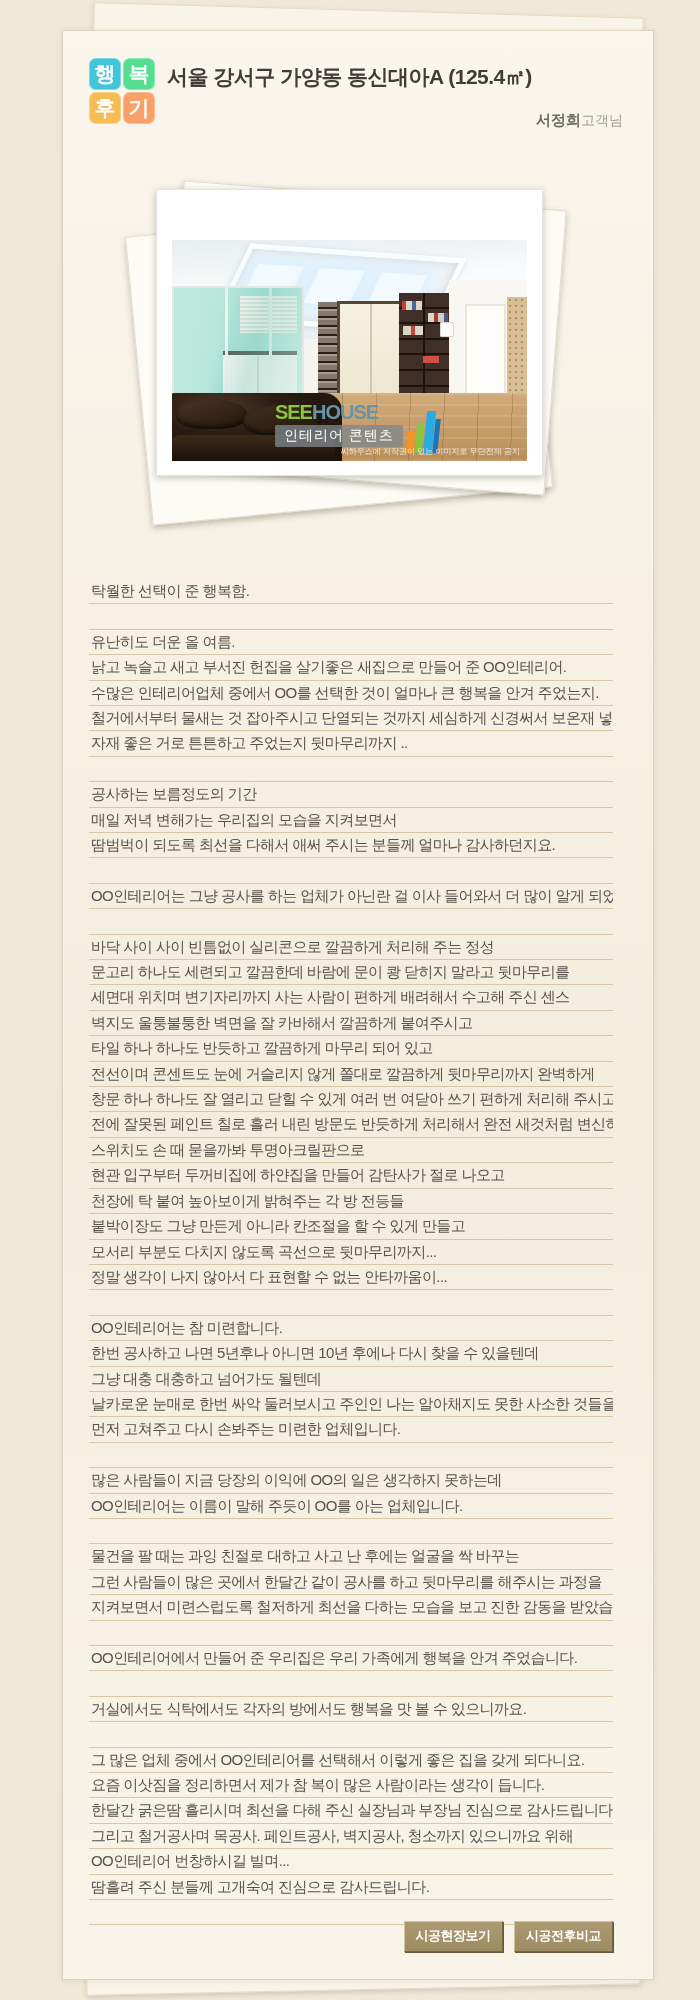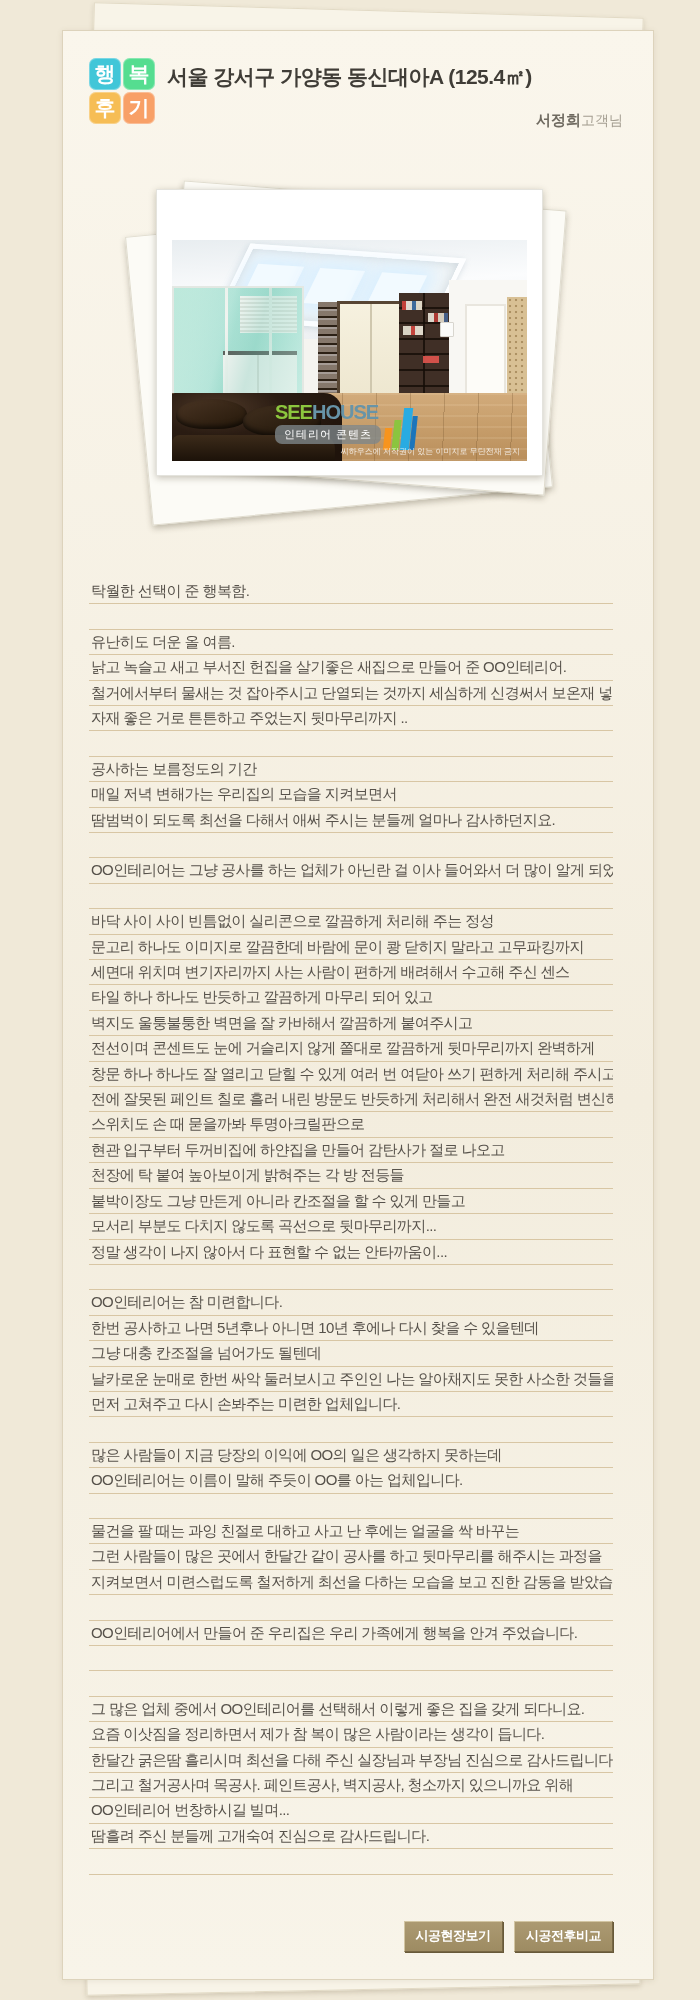--- a/index.html
+++ b/index.html
@@ -68,21 +68,21 @@
   .sofa{position:absolute;left:-2%;bottom:-3%;width:50%;height:34%;}
   .sofa .base{position:absolute;inset:0;border-radius:10px 18px 6px 6px;background:radial-gradient(120% 120% at 30% 20%,#55creal,#3a2a1e 30%,#20140c 75%);background:radial-gradient(120% 120% at 30% 20%,#4d3827,#32231757 30%,#1f130b 75%),#261810;}
   .sofa .cush1{position:absolute;left:6%;top:8%;width:40%;height:40%;border-radius:50% 50% 40% 40%;background:linear-gradient(160deg,#4a3524,#241709);box-shadow:inset 0 -3px 5px rgba(0,0,0,.6);}
   .sofa .cush2{position:absolute;left:44%;top:16%;width:44%;height:42%;border-radius:50% 50% 40% 40%;background:linear-gradient(160deg,#42301f,#1f1408);box-shadow:inset 0 -3px 5px rgba(0,0,0,.6);}
   .sofa .seat{position:absolute;left:4%;bottom:4%;width:92%;height:40%;border-radius:8px 14px 4px 4px;background:linear-gradient(180deg,#3c2b1a,#170e06);}
 
   
   .wm{position:absolute;left:29%;top:73%;white-space:nowrap;}
   .wm-text{font-weight:bold;font-size:20px;letter-spacing:-1px;font-family:"Liberation Sans",sans-serif;}
   .wm-see{color:#8cc63e;} .wm-house{color:#6794a8;}
-  .wm-sub{display:inline-block;margin-top:1px;background:rgba(125,134,138,.78);color:#fff;font-size:11px;padding:2px 9px;border-radius:7px;letter-spacing:1px;}
+  .wm-sub{display:inline-block;margin-top:1px;background:rgba(125,134,138,.78);color:#fff;font-size:14px;padding:2px 9px;border-radius:2px;letter-spacing:1px;}
   .wm-bars{position:absolute;left:103%;bottom:-6px;width:34px;height:42px;}
   .wm-bars i{position:absolute;bottom:0;display:block;transform:skewX(-6deg);}
   .wm-bars .b1{left:0;width:7px;height:22px;background:#f7941d;}
   .wm-bars .b2{left:9px;width:7px;height:30px;background:#8bc53f;}
   .wm-bars .b3{left:18px;width:9px;height:42px;background:#29abe2;}
   .wm-bars .b4{left:27px;width:5px;height:34px;background:#1b75bb;}
   .copyright{position:absolute;right:2%;bottom:2%;font-size:8px;color:rgba(255,255,255,.8);letter-spacing:0;}
 
   
   .review{position:absolute;left:26px;top:548px;width:524px;}
@@ -168,20 +168,21 @@
     <div class="review">
 
         <div class="review-line">탁월한 선택이 준 행복함.</div>
 
         <div class="review-line"></div>
 
         <div class="review-line">유난히도 더운 올 여름.</div>
 
         <div class="review-line">낡고 녹슬고 새고 부서진 헌집을 살기좋은 새집으로 만들어 준 OO인테리어.</div>
 
+        <div class="review-line">수많은 인테리어업체 중에서 OO를 선택한 것이 얼마나 큰 행복을 안겨 주었는지.</div>
 
         <div class="review-line">철거에서부터 물새는 것 잡아주시고 단열되는 것까지 세심하게 신경써서 보온재 넣어주시고</div>
 
         <div class="review-line">자재 좋은 거로 튼튼하고 주었는지 뒷마무리까지 ..</div>
 
         <div class="review-line"></div>
 
         <div class="review-line">공사하는 보름정도의 기간</div>
 
         <div class="review-line">매일 저녁 변해가는 우리집의 모습을 지켜보면서</div>
@@ -189,28 +190,28 @@
         <div class="review-line">땀범벅이 되도록 최선을 다해서 애써 주시는 분들께 얼마나 감사하던지요.</div>
 
         <div class="review-line"></div>
 
         <div class="review-line">OO인테리어는 그냥 공사를 하는 업체가 아닌란 걸 이사 들어와서 더 많이 알게 되었어요.</div>
 
         <div class="review-line"></div>
 
         <div class="review-line">바닥 사이 사이 빈틈없이 실리콘으로 깔끔하게 처리해 주는 정성</div>
 
-        <div class="review-line">문고리 하나도 이미지로 깔끔한데 바람에 문이 쾅 닫히지 말라고 고무파킹까지</div>
+        <div class="review-line">문고리 하나도 세련되고 깔끔한데 바람에 문이 쾅 닫히지 말라고 뒷마무리를</div>
 
         <div class="review-line">세면대 위치며 변기자리까지 사는 사람이 편하게 배려해서 수고해 주신 센스</div>
 
+        <div class="review-line">벽지도 울퉁불퉁한 벽면을 잘 카바해서 깔끔하게 붙여주시고</div>
+
         <div class="review-line">타일 하나 하나도 반듯하고 깔끔하게 마무리 되어 있고</div>
 
-        <div class="review-line">벽지도 울퉁불퉁한 벽면을 잘 카바해서 깔끔하게 붙여주시고</div>
-
         <div class="review-line">전선이며 콘센트도 눈에 거슬리지 않게 쫄대로 깔끔하게 뒷마무리까지 완벽하게</div>
 
         <div class="review-line">창문 하나 하나도 잘 열리고 닫힐 수 있게 여러 번 여닫아 쓰기 편하게 처리해 주시고</div>
 
         <div class="review-line">전에 잘못된 페인트 칠로 흘러 내린 방문도 반듯하게 처리해서 완전 새것처럼 변신하고</div>
 
         <div class="review-line">스위치도 손 때 묻을까봐 투명아크릴판으로</div>
 
         <div class="review-line">현관 입구부터 두꺼비집에 하얀집을 만들어 감탄사가 절로 나오고</div>
 
@@ -221,21 +222,21 @@
         <div class="review-line">모서리 부분도 다치지 않도록 곡선으로 뒷마무리까지...</div>
 
         <div class="review-line">정말 생각이 나지 않아서 다 표현할 수 없는 안타까움이...</div>
 
         <div class="review-line"></div>
 
         <div class="review-line">OO인테리어는 참 미련합니다.</div>
 
         <div class="review-line">한번 공사하고 나면 5년후나 아니면 10년 후에나 다시 찾을 수 있을텐데</div>
 
-        <div class="review-line">그냥 대충 칸조절을 넘어가도 될텐데</div>
+        <div class="review-line">그냥 대충 대충하고 넘어가도 될텐데</div>
 
         <div class="review-line">날카로운 눈매로 한번 싸악 둘러보시고 주인인 나는 알아채지도 못한 사소한 것들을</div>
 
         <div class="review-line">먼저 고쳐주고 다시 손봐주는 미련한 업체입니다.</div>
 
         <div class="review-line"></div>
 
         <div class="review-line">많은 사람들이 지금 당장의 이익에 OO의 일은 생각하지 못하는데</div>
 
         <div class="review-line">OO인테리어는 이름이 말해 주듯이 OO를 아는 업체입니다.</div>
@@ -247,20 +248,21 @@
         <div class="review-line">그런 사람들이 많은 곳에서 한달간 같이 공사를 하고 뒷마무리를 해주시는 과정을</div>
 
         <div class="review-line">지켜보면서 미련스럽도록 철저하게 최선을 다하는 모습을 보고 진한 감동을 받았습니다.</div>
 
         <div class="review-line"></div>
 
         <div class="review-line">OO인테리어에서 만들어 준 우리집은 우리 가족에게 행복을 안겨 주었습니다.</div>
 
         <div class="review-line"></div>
 
+        <div class="review-line">거실에서도 식탁에서도 각자의 방에서도 행복을 맛 볼 수 있으니까요.</div>
 
         <div class="review-line"></div>
 
         <div class="review-line">그 많은 업체 중에서 OO인테리어를 선택해서 이렇게 좋은 집을 갖게 되다니요.</div>
 
         <div class="review-line">요즘 이삿짐을 정리하면서 제가 참 복이 많은 사람이라는 생각이 듭니다.</div>
 
         <div class="review-line">한달간 굵은땀 흘리시며 최선을 다해 주신 실장님과 부장님 진심으로 감사드립니다.</div>
 
         <div class="review-line">그리고 철거공사며 목공사. 페인트공사, 벽지공사, 청소까지 있으니까요 위해</div>

